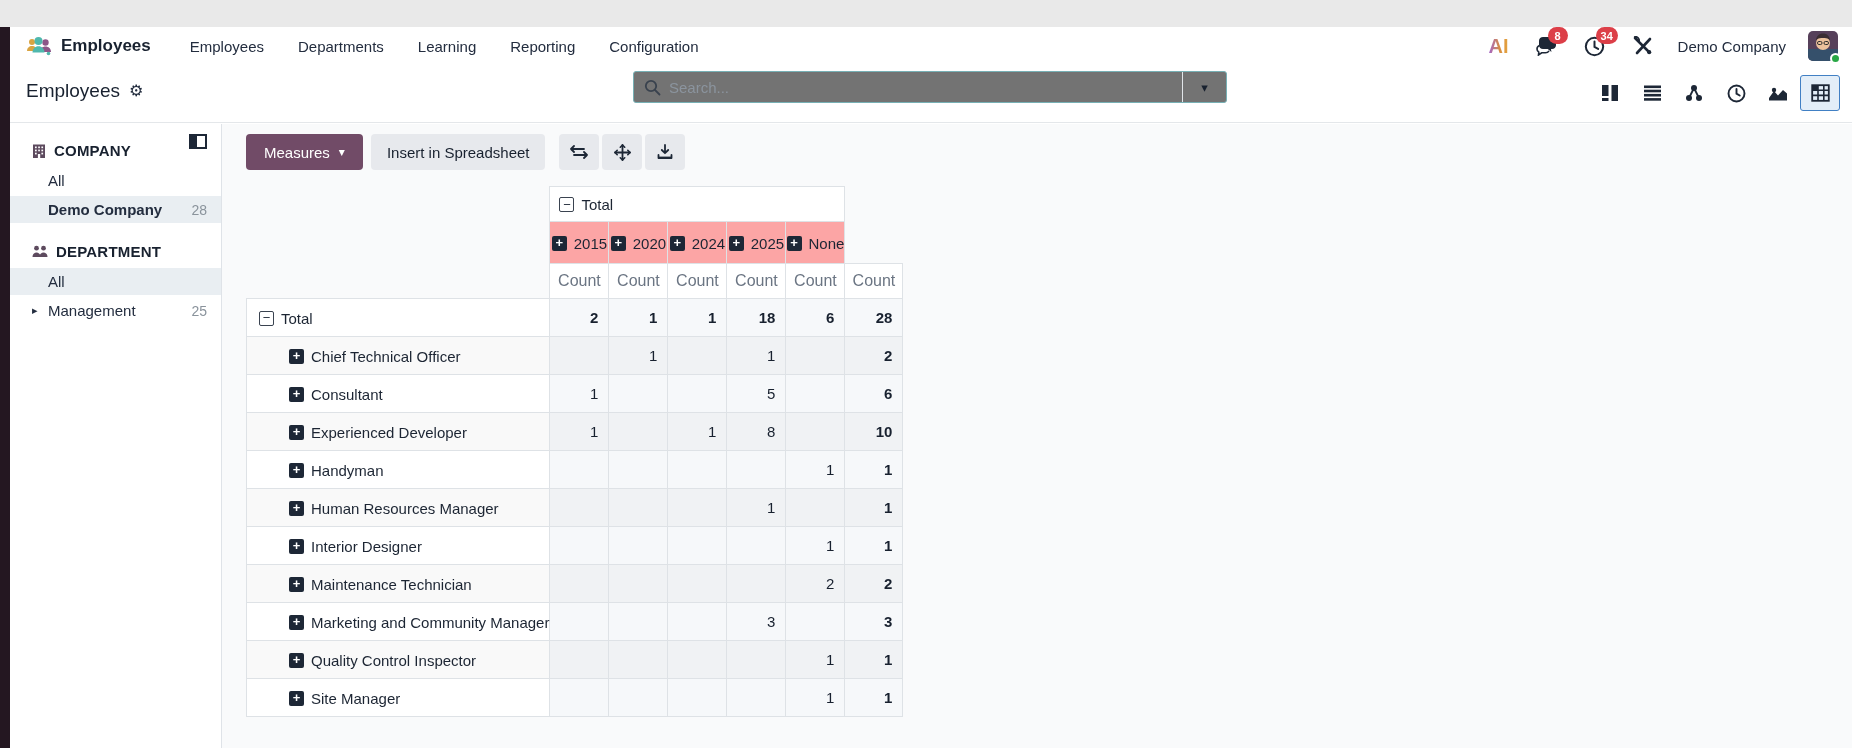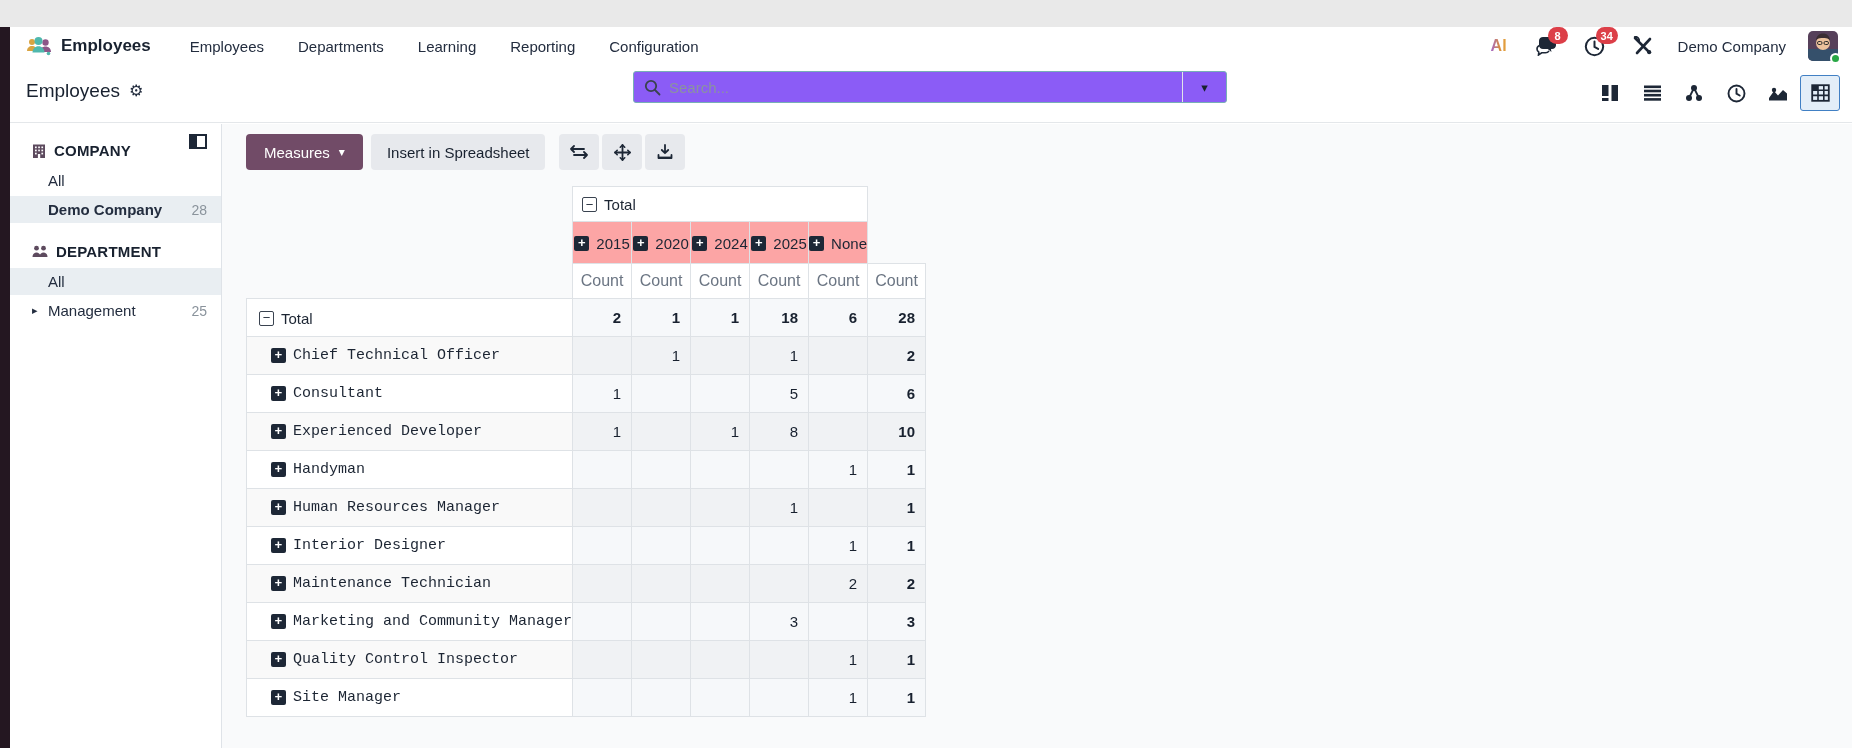--- a/index.html
+++ b/index.html
@@ -12,40 +12,40 @@
 
   
   .topbar { position:absolute; left:10px; top:0; right:0; height:38px; background:#fff;
             display:flex; align-items:center; padding:0 14px 0 16px; }
   .brand { display:flex; align-items:center; gap:9px; margin-right:22px; cursor:pointer; }
   .brand-name { font-size:17px; font-weight:700; color:#18212f; }
   .nav-items { display:flex; align-items:center; height:100%; }
   .nav-item { font-size:15px; color:#232d3f; padding:0 17px; height:100%; display:flex; align-items:center; cursor:pointer; }
   .systray { margin-left:auto; display:flex; align-items:center; gap:22px; }
   .sys-ico { position:relative; width:26px; height:26px; display:flex; align-items:center; justify-content:center; cursor:pointer; }
-  .ai-logo { font-size:16px; font-weight:700;
+  .ai-logo { font-size:20px; font-weight:700;
              background:linear-gradient(90deg,#a465c9 0%,#d98f3e 55%,#e6a53f 100%);
              -webkit-background-clip:text; background-clip:text; color:transparent; }
   .badge { position:absolute; top:-6px; left:14px; min-width:20px; height:17px; padding:0 5px;
            background:#dc3f48; color:#fff; font-size:11px; font-weight:700; border-radius:9px;
            display:flex; align-items:center; justify-content:center; }
   .company-name { font-size:15px; color:#232d3f; cursor:pointer; }
   .avatar-wrap { position:relative; width:30px; height:30px; cursor:pointer; }
   .avatar { width:30px; height:30px; border-radius:5px; overflow:hidden; display:block; }
   .presence { position:absolute; right:-3px; bottom:-3px; width:11px; height:11px; border-radius:50%;
               background:#28a745; border:2px solid #fff; }
 
   
   .control-panel { position:absolute; left:10px; top:38px; right:0; height:58px; background:#fff;
                    border-bottom:1px solid #e4e7ea; }
   .breadcrumb { position:absolute; left:16px; top:15px; display:flex; align-items:center; gap:9px; }
   .bc-title { font-size:19px; color:#18212f; }
   .gear { font-size:16px; color:#232d3f; cursor:pointer; line-height:1; }
 
-  .searchbar { position:absolute; left:623px; top:6px; width:594px; height:32px; background:#8b5cf6;
+  .searchbar { position:absolute; left:623px; top:6px; width:594px; height:32px; background:#737373;
                border:1px solid #77b0b5; border-radius:3px; display:flex; align-items:center; }
   .searchbar .mag { margin:0 8px 0 10px; display:flex; }
   .search-input { flex:1; border:none; outline:none; font-size:15px; color:#1c2533; background:transparent;
                   font-family:inherit; }
   .search-input::placeholder { color:#8b949e; }
   .search-caret-btn { width:44px; height:100%; border-left:1px solid #e1e5e9; display:flex;
                       align-items:center; justify-content:center; cursor:pointer; }
   .search-caret-btn .caret { font-size:13px; color:#18212f; }
 
   .view-switcher { position:absolute; right:12px; top:10px; display:flex; align-items:center; gap:2px; }
@@ -88,21 +88,21 @@
   .pivot col.c-v { width:59px; }
   .pivot col.c-t { width:58px; }
   .pivot td, .pivot th { border:1px solid #dee2e6; font-weight:400; }
   .pivot .blank { border:none; background:transparent; }
   .hr1 th { height:35px; background:#fff; text-align:left; padding-left:9px; }
   .hr2 th { height:42px; background:#fca5a5; text-align:center; white-space:nowrap; cursor:pointer; }
   .hr3 th { height:35px; background:#fff; text-align:center; color:#6b7583; font-size:16px; cursor:pointer; }
   .grp-lab, .yr-lab { display:inline-flex; align-items:center; gap:7px; cursor:pointer; }
   tbody tr { height:38px; }
   th.rowlab { background:#fff; text-align:left; padding-left:12px; white-space:nowrap; cursor:pointer; }
-  th.rowlab.indent { padding-left:24px;font-family:Liberation Mono, monospace; }
+  th.rowlab.indent { padding-left:42px; }
   td.v { background:#f6f8fa; text-align:right; padding-right:10px; color:#18212f; }
   td.v.tot { font-weight:700; }
   tr.tr-total td.v { font-weight:700; }
   tbody tr:nth-child(even) th.rowlab,
   tbody tr:nth-child(even) td.v { background-image:linear-gradient(rgba(0,0,0,.022),rgba(0,0,0,.022)); }
 
   
   .plus-ic, .minus-ic { display:inline-flex; align-items:center; justify-content:center;
         width:15px; height:15px; border-radius:2px; font-size:13px; line-height:1; flex:none; }
   .plus-ic { background:#1d2736; color:#fff; font-weight:700; }

